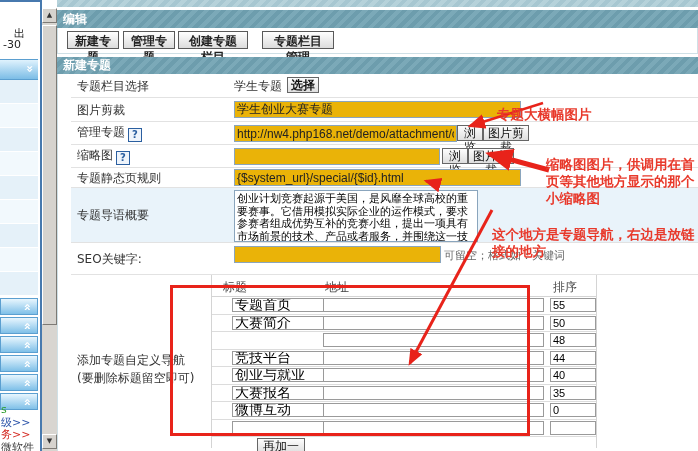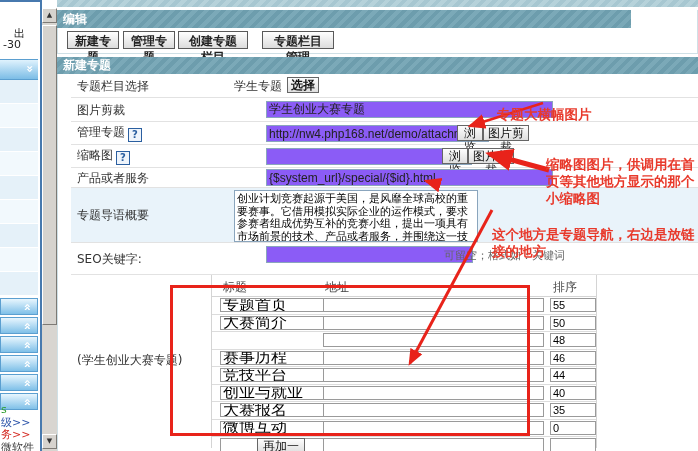--- a/index.html
+++ b/index.html
@@ -24,39 +24,39 @@
   #vscroll{position:absolute;left:42px;top:8px;width:15px;height:443px;background:#d8d5d0;}
   .sc-btn{position:absolute;left:0;width:15px;height:15px;background:#d6d3ce;border:1px solid;border-color:#fff #7d7a75 #7d7a75 #fff;font-size:7px;line-height:13px;text-align:center;color:#333;box-sizing:border-box;}
   .sc-thumb{position:absolute;left:0;top:17px;width:15px;height:300px;background:#d6d3ce;border:1px solid;border-color:#fff #7d7a75 #7d7a75 #fff;box-sizing:border-box;}
 
   
   #main{position:absolute;left:57px;top:0;width:641px;height:451px;}
   .striped{background:repeating-linear-gradient(135deg,#7ba9b8 0,#7ba9b8 4px,#6d9dad 4px,#6d9dad 8px);color:#fff;font-weight:bold;}
   .striped-light{background:repeating-linear-gradient(135deg,#b6d2da 0,#b6d2da 4px,#a7c7d1 4px,#a7c7d1 8px);}
   #topstrip{position:absolute;left:0;top:0;width:641px;height:7px;}
   #editbox{position:absolute;left:0;top:10px;width:639px;height:43px;border:1px solid #cfe0e6;border-top:none;}
-  #edithdr{position:absolute;left:0;top:10px;width:574px;height:18px;line-height:18px;padding-left:6px;box-sizing:border-box;}
+  #edithdr{position:absolute;left:0;top:10px;width:641px;height:18px;line-height:18px;padding-left:6px;box-sizing:border-box;}
   #toolbar{position:absolute;left:0;top:31px;width:641px;height:20px;}
   .tbtn{position:absolute;top:0;height:18px;background:linear-gradient(#ffffff,#dcdcdc);border:1px solid #5a5a5a;font-size:12px;font-weight:bold;color:#222;text-align:center;line-height:16px;box-sizing:border-box;cursor:pointer;}
 
   #formhdr{position:absolute;left:0;top:57px;width:641px;height:17px;line-height:17px;padding-left:6px;box-sizing:border-box;}
   #formbox{position:absolute;left:0;top:74px;width:639px;height:377px;border-left:1px solid #cfe0e6;padding-left:13px;}
   .frow{position:relative;border-bottom:1px solid #e2e2e2;box-sizing:border-box;}
   .flabel{position:absolute;left:6px;top:50%;transform:translateY(-50%);color:#333;}
-  .txt{position:absolute;background:#8b5cf6;border:1px solid #8aa5bd;font-size:12px;height:15px;padding:0 2px;box-sizing:content-box;color:#222;margin-left:32px;}
+  .txt{position:absolute;background:#eab308;border:1px solid #8aa5bd;font-size:12px;height:15px;padding:0 2px;box-sizing:content-box;color:#222;}
   .sbtn{position:absolute;height:16px;background:linear-gradient(#fdfdfd,#dedede);border:1px solid #666;font-size:12px;line-height:14px;text-align:center;padding:0 2px;box-sizing:border-box;cursor:pointer;color:#111;}
   .help{display:inline-block;width:12px;height:12px;border:1px solid #2b5fa0;background:#eef4fb;color:#2b5fa0;font-size:10px;line-height:12px;text-align:center;font-weight:bold;margin-left:3px;vertical-align:-2px;}
   .hint{position:absolute;color:#666;font-size:11px;white-space:nowrap;}
 
   
   #navtable{position:absolute;left:140px;top:0;width:386px;height:173px;border-left:1px solid #d4d4d4;border-right:1px solid #d4d4d4;box-sizing:border-box;}
   .thead{position:relative;height:21px;border-bottom:1px solid #d4d4d4;color:#444;}
   .thead span{position:absolute;top:4px;}
   .trow{position:relative;height:16.5px;border-bottom:1px solid #dcdcdc;}
-  .t-title{position:absolute;left:8px;top:1px;width:99px;height:12px;border:1px solid #9a9a9a;font-size:16px;padding:0 2px;}
+  .t-title{position:absolute;left:20px;top:1px;width:99px;height:12px;border:1px solid #9a9a9a;font-size:14px;padding:0 2px;}
   .t-url{position:absolute;left:111px;top:1px;width:215px;height:12px;border:1px solid #9a9a9a;font-size:11px;padding:0 2px;}
   .t-order{position:absolute;left:338px;top:1px;width:40px;height:12px;border:1px solid #9a9a9a;font-size:11px;padding:0 2px;}
   .navlabel{position:absolute;left:6px;top:76px;color:#333;line-height:18px;}
 
   
   .red-note{position:absolute;color:#e8392b;font-weight:bold;font-size:13.5px;line-height:17px;}
   #red-rect{position:absolute;left:170px;top:285px;width:354px;height:145px;border:3px solid #e8231a;pointer-events:none;}
   #arrows{position:absolute;left:0;top:0;width:698px;height:451px;pointer-events:none;}
 </style>
 </head>
@@ -149,38 +149,39 @@
       </div>
 
       <div class="frow" style="height:23px;">
         <span class="flabel"><span>缩略图</span><span class="help">?</span></span>
         <input class="txt" style="left: 163px; top: 3px; width: 200px;" value="">
         <button class="sbtn" style="left:371px;top:3px;width:26px;">浏览</button>
         <button class="sbtn" style="left:397px;top:3px;width:46px;">图片剪裁</button>
       </div>
 
       <div class="frow" style="height:20px;">
-        <span class="flabel">产品或者服务</span>
+        <span class="flabel">专题静态页规则</span>
         <input class="txt" style="left: 163px; top: 1px; width: 281px;" value="{$system_url}/special/{$id}.html">
       </div>
 
       <div class="frow" style="height:55px;background:#e9f3fa;">
         <span class="flabel">专题导语概要</span>
         <textarea style="position: absolute; left: 163px; top: 2px; width: 238px; height: 46px; border: 1px solid rgb(138, 165, 189); font-size: 11px; font-family: inherit; resize: none; line-height: 12.5px;">创业计划竞赛起源于美国，是风靡全球高校的重要赛事。它借用模拟实际企业的运作模式，要求参赛者组成优势互补的竞赛小组，提出一项具有市场前景的技术、产品或者服务，并围绕这一技术、产品或服务，完成一份完整、具体、深入的创业计划。</textarea>
       </div>
 
       <div class="frow" style="height:32px;">
         <span class="flabel">SEO关键字:</span>
         <input class="txt" style="left: 163px; top: 3px; width: 201px;" value="">
         <span class="hint" style="left:373px;top:5px;">可留空；格式如：关键词</span>
       </div>
 
       <div class="frow" style="height:174px;border-bottom:none;">
         <div class="navlabel">
-          <div>(学生创业大赛专题)</div>
+          <div>添加专题自定义导航</div>
+          <div>(要删除标题留空即可)</div>
         </div>
         <div id="navtable">
           <div class="thead">
             <span style="left:11px;">标题</span>
             <span style="left:113px;">地址</span>
             <span style="left:341px;">排序</span>
           </div>
           <div id="nav-rows">
   <div class="trow">
     <input class="t-title" value="专题首页" style="">
@@ -192,25 +193,20 @@
     <input class="t-title" value="大赛简介" style="">
     <input class="t-url" value="" style="">
     <input class="t-order" value="50" style="">
   </div>
 
   <div class="trow">
     <input class="t-url" value="" style="">
     <input class="t-order" value="48" style="">
   </div>
 
-  <div class="trow">
-    <input class="t-title" value="赛事历程" style="">
-    <input class="t-url" value="" style="">
-    <input class="t-order" value="46" style="">
-  </div>
 
   <div class="trow">
     <input class="t-title" value="竞技平台" style="">
     <input class="t-url" value="" style="">
     <input class="t-order" value="44" style="">
   </div>
 
   <div class="trow">
     <input class="t-title" value="创业与就业" style="">
     <input class="t-url" value="" style="">

